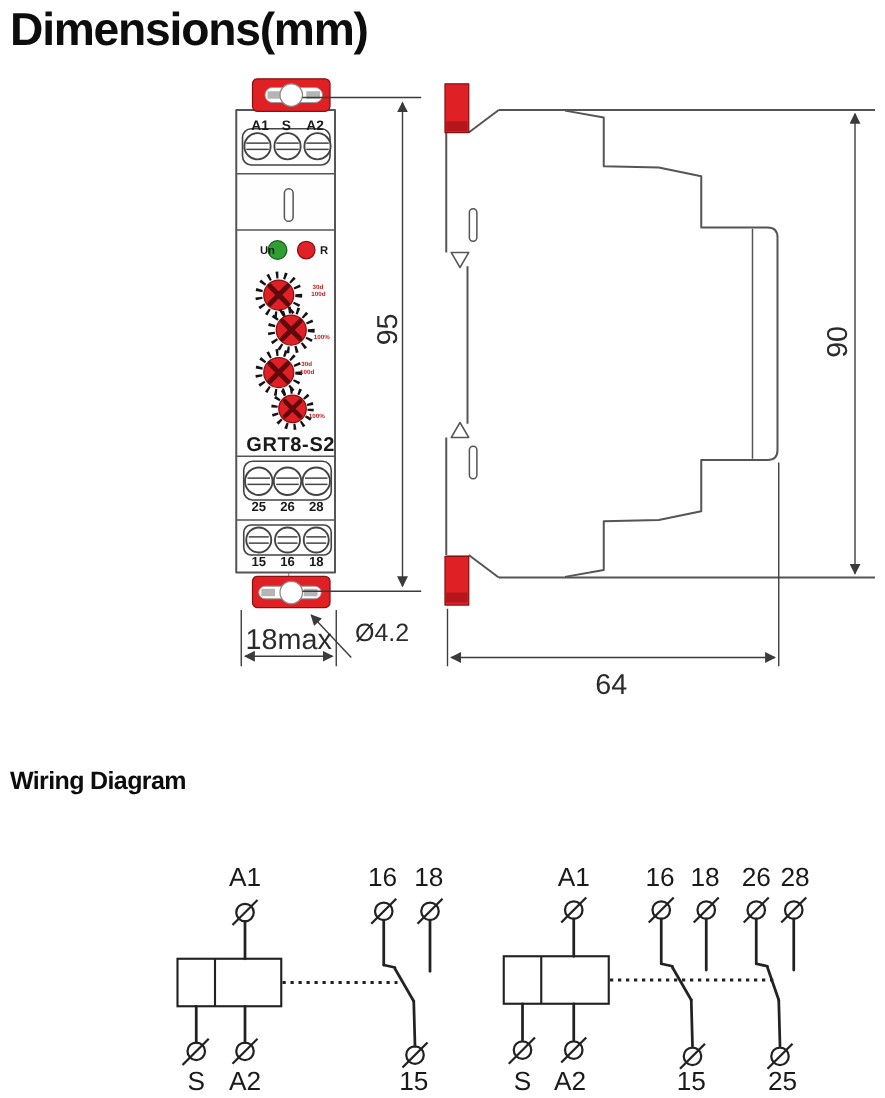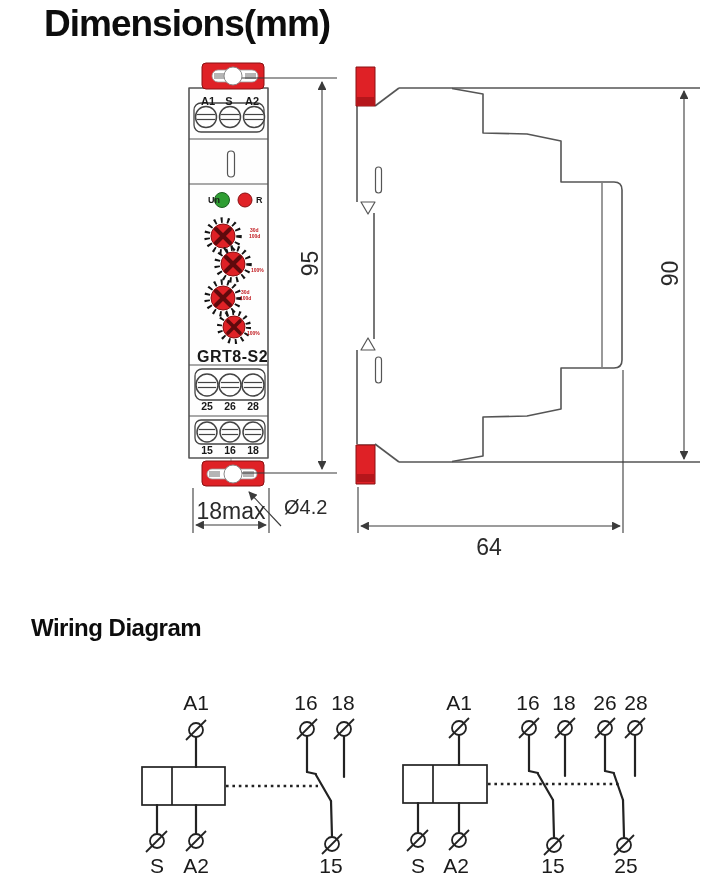--- a/index.html
+++ b/index.html
@@ -1,37 +1,37 @@
 <!DOCTYPE html>
 <html><head>
 <meta charset="utf-8">
 <style>
   html,body{margin:0;padding:0;background:#fff;}
   #canvas{position:relative;width:708px;height:878px;background:#ffffff;overflow:hidden;
           font-family:"Liberation Sans",sans-serif;color:#111;}
   .abs{position:absolute;}
   .h-main{font-size:37px;font-weight:bold;letter-spacing:-1px;color:#0d0d0d;}
-  .h-sub{font-size:24px;font-weight:bold;letter-spacing:-0.5px;color:#0d0d0d;margin-left:23px;}
+  .h-sub{font-size:20px;font-weight:bold;letter-spacing:-0.5px;color:#0d0d0d;}
   .dim-label{font-size:23px;color:#2b2b2b;}
   .dim-rot{transform:rotate(-90deg);transform-origin:center;text-align:center;}
   .fv-label{font-weight:bold;color:#1a1a1a;text-align:center;}
   .fv-term{font-size:11px;width:28px;}
   .fv-num{font-size:10.5px;width:22px;}
   .fv-led{font-size:9px;}
   .fv-model{font-size:16px;letter-spacing:0.5px;}
   .dial-txt{font-size:5px;font-weight:bold;color:#c0181d;line-height:5px;}
   .w-label{font-size:21px;color:#1a1a1a;width:40px;text-align:center;}
   svg{position:absolute;left:0;top:0;}
 </style>
 </head>
 <body>
 
 <div id="canvas">
 
-  <span class="abs h-main" style="left:8px;top:3px;margin-left:36px;">Dimensions(mm)</span>
+  <span class="abs h-main" style="left:8px;top:3px;">Dimensions(mm)</span>
   <span class="abs h-sub" style="left:8px;top:614px;">Wiring Diagram</span>
 
   <svg width="708" height="878" viewBox="0 0 708 878">
     <defs>
       <marker id="arr" viewBox="0 0 10 10" refX="9" refY="5" markerWidth="8" markerHeight="8" orient="auto-start-reverse">
           <path d="M0,0 L10,5 L0,10 z" fill="#3b3b3b"></path>
         </marker>
     </defs>
 
     <g stroke-linejoin="round">

